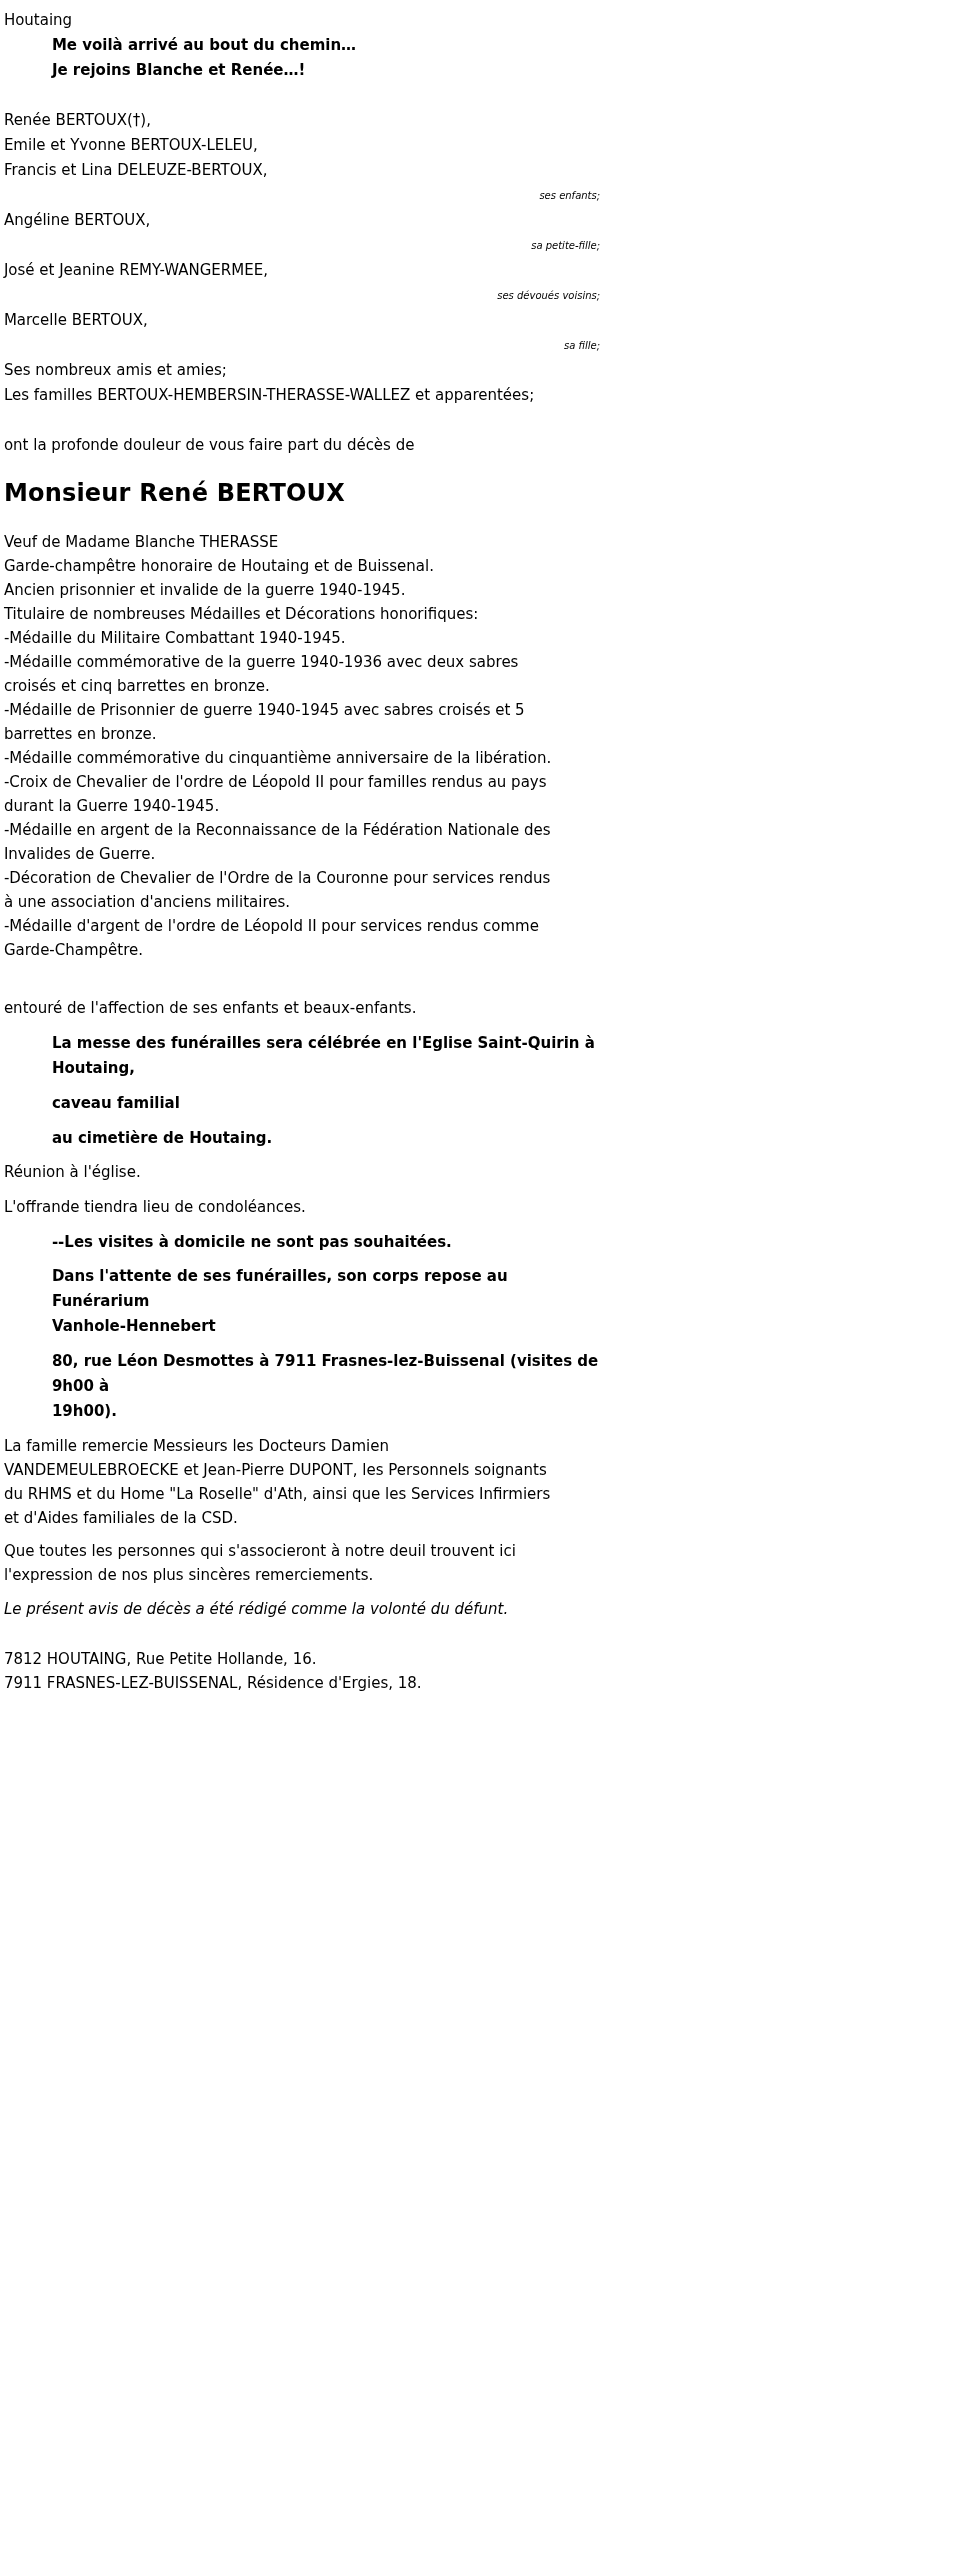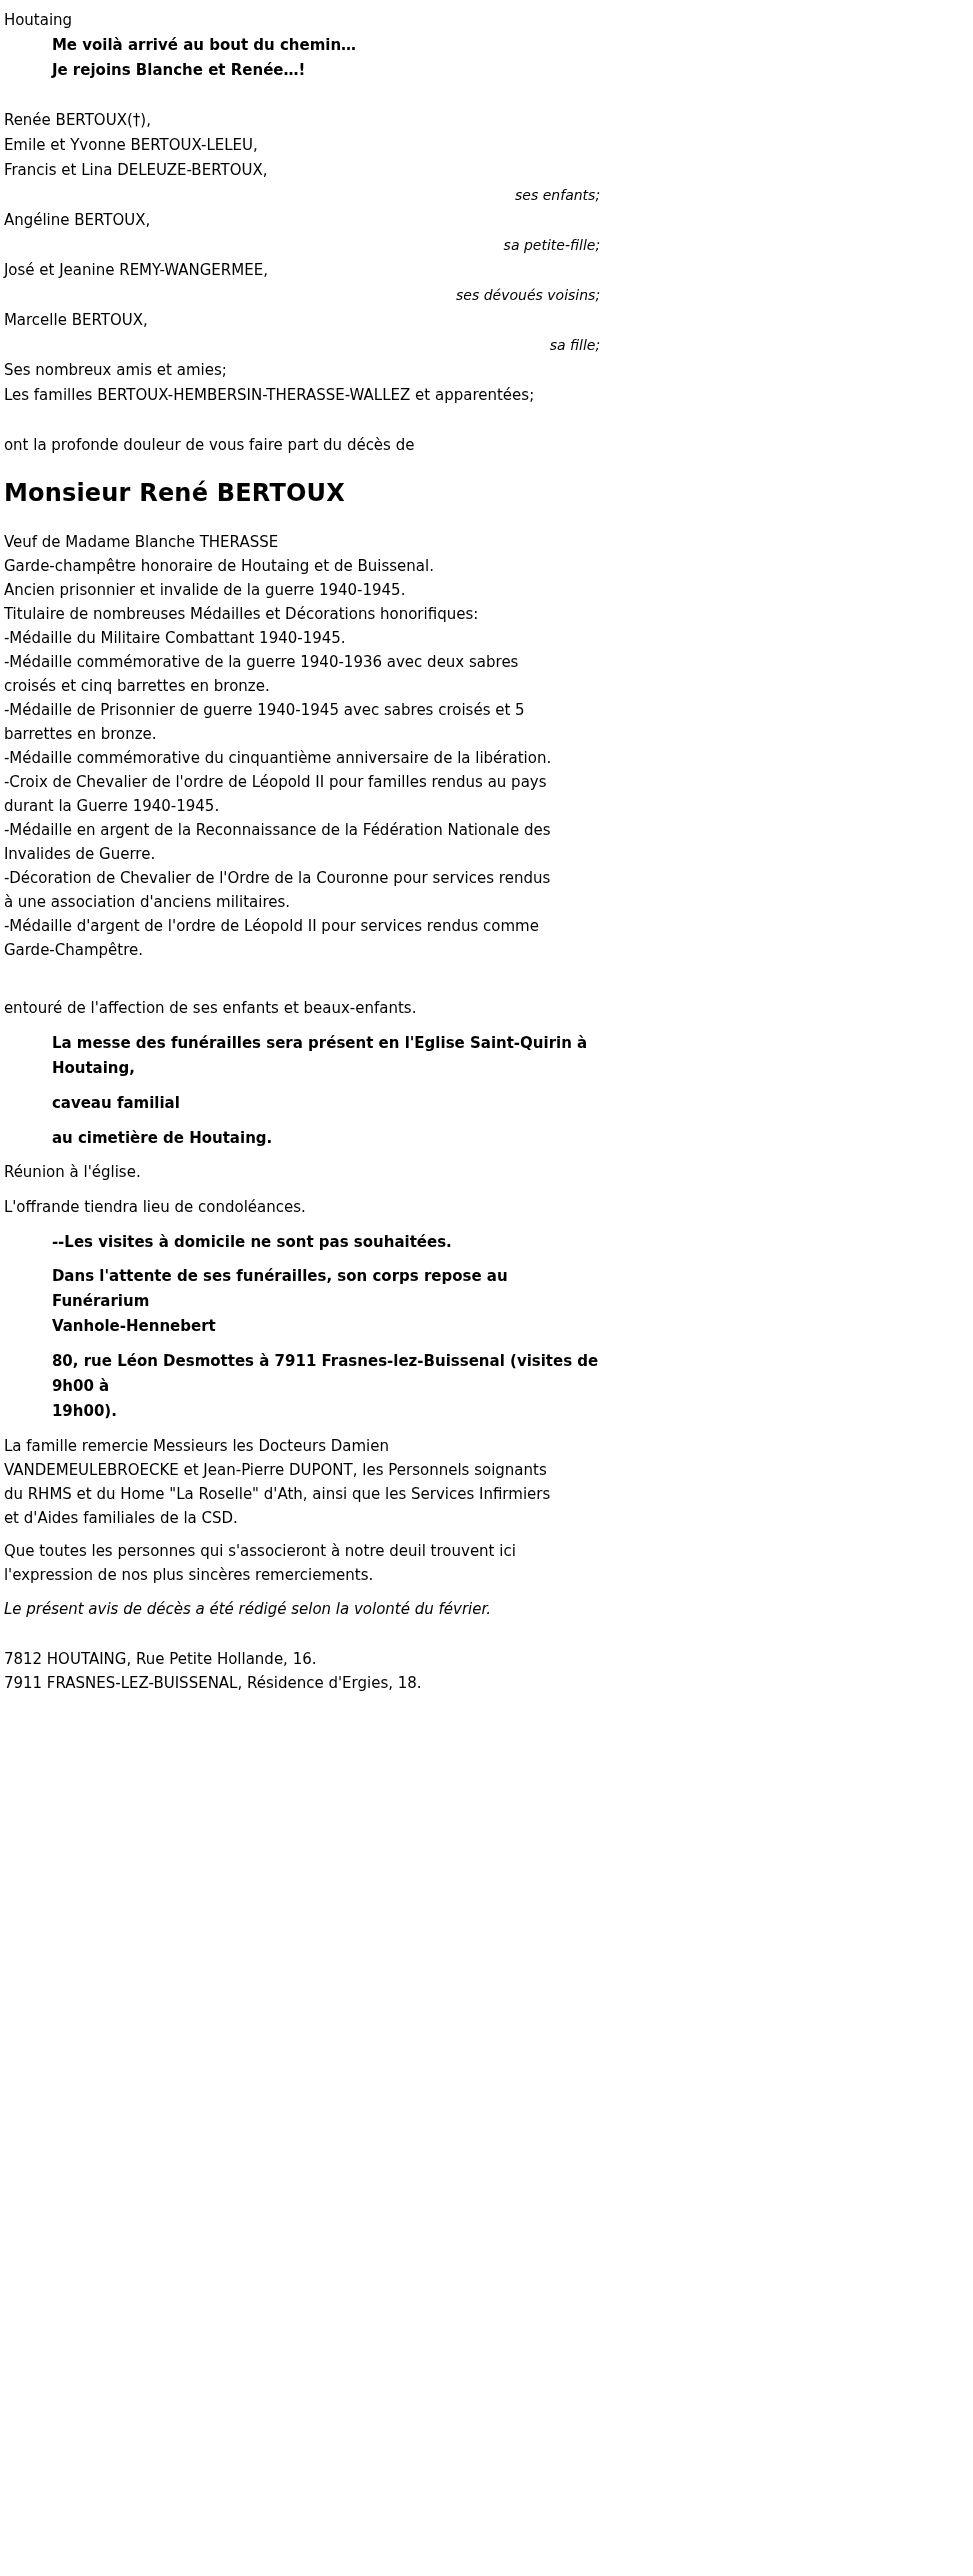--- a/index.html
+++ b/index.html
@@ -33,21 +33,21 @@
   }
   .gap-sm { height: 9.7px; }
   .gap-md { height: 19.5px; }
   .gap-lg { height: 25px; }
 
   
   .rel-row {
     display: block;
     text-align: right;
     font-style: italic;
-    font-size: 14px;
+    font-size: 10px;
     line-height: 25px;
     padding-right: 3.9px;
   }
 
   .title {
     font-size: 24px;
     font-weight: bold;
     line-height: 33px;
     letter-spacing: 0.2px;
   }
@@ -111,21 +111,21 @@
   <div class="line tight">-Médaille d'argent de l'ordre de Léopold II pour services rendus comme</div>
   <div class="line tight">Garde-Champêtre.</div>
 
   <div class="gap-lg"></div>
 
   <div class="gap-sm"></div>
   <div class="line">entouré de l'affection de ses enfants et beaux-enfants.</div>
 
   <div class="gap-sm"></div>
 
-  <div class="line bold">La messe des funérailles sera présent en l'Eglise Saint-Quirin à</div>
+  <div class="line bold">La messe des funérailles sera célébrée en l'Eglise Saint-Quirin à</div>
   <div class="line bold">Houtaing,</div>
   <div class="gap-sm"></div>
   <div class="line bold">caveau familial</div>
   <div class="gap-sm"></div>
   <div class="line bold">au cimetière de Houtaing.</div>
   <div class="gap-sm"></div>
   <div class="line">Réunion à l'église.</div>
   <div class="gap-sm"></div>
   <div class="line">L'offrande tiendra lieu de condoléances.</div>
   <div class="gap-sm"></div>
@@ -144,21 +144,21 @@
   <div class="line tight">du RHMS et du Home "La Roselle" d'Ath, ainsi que les Services Infirmiers</div>
   <div class="line tight">et d'Aides familiales de la CSD.</div>
 
   <div class="gap-sm"></div>
 
   <div class="line tight">Que toutes les personnes qui s'associeront à notre deuil trouvent ici</div>
   <div class="line tight">l'expression de nos plus sincères remerciements.</div>
 
   <div class="gap-sm"></div>
 
-  <div class="line italic">Le présent avis de décès a été rédigé selon la volonté du février.</div>
+  <div class="line italic">Le présent avis de décès a été rédigé comme la volonté du défunt.</div>
 
   <div class="gap-lg"></div>
 
   <div class="line tight">7812 HOUTAING, Rue Petite Hollande, 16.</div>
   <div class="line tight">7911 FRASNES-LEZ-BUISSENAL, Résidence d'Ergies, 18.</div>
 
 </div>
 
 
 </body></html>

